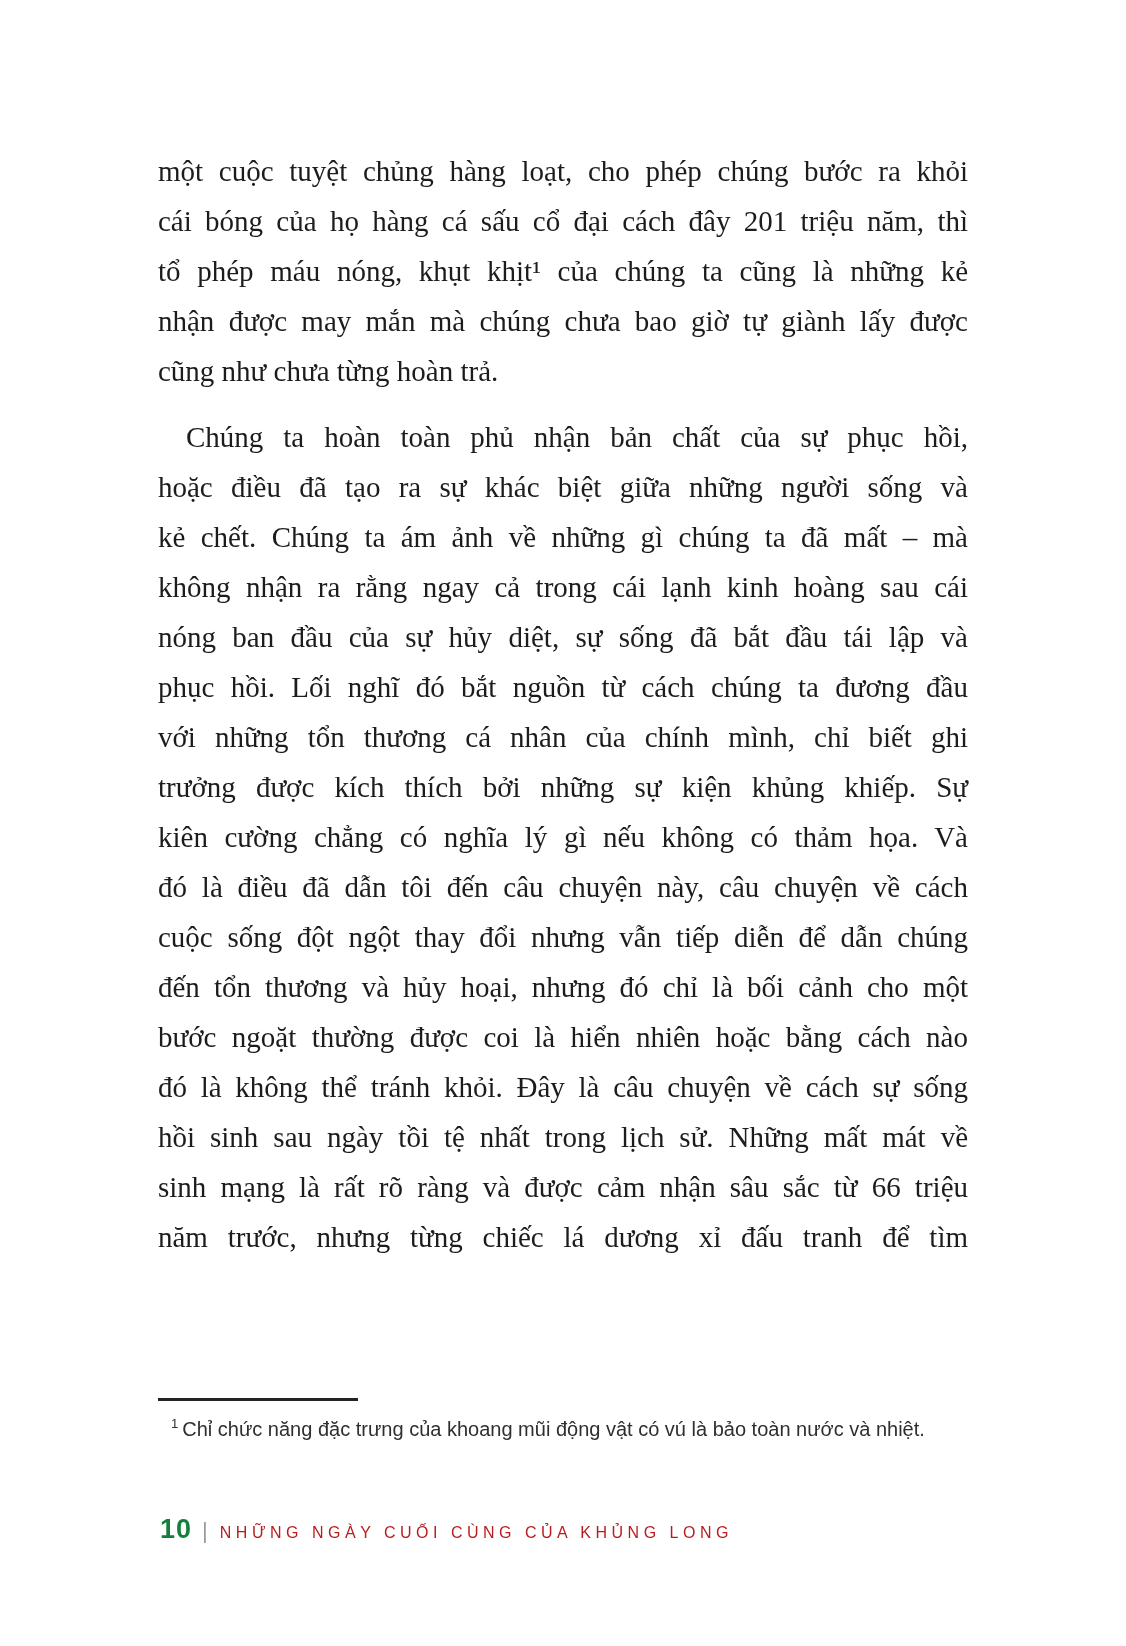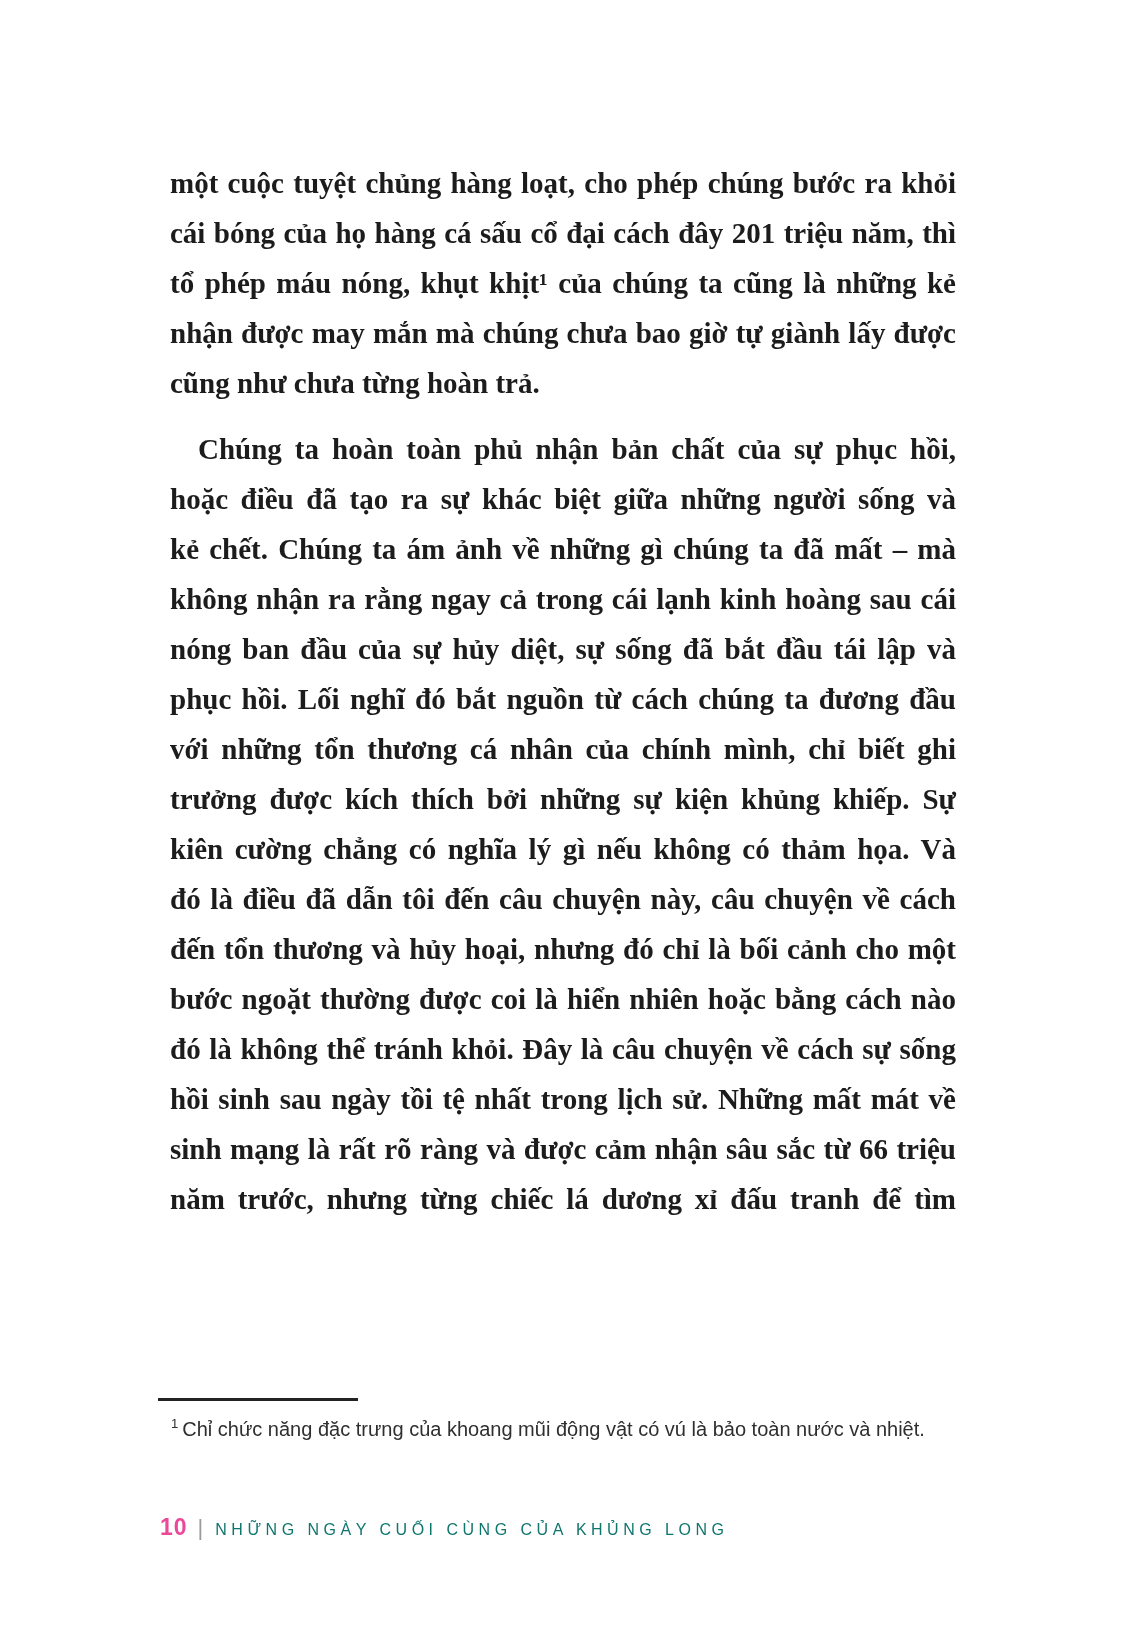--- a/index.html
+++ b/index.html
@@ -13,21 +13,21 @@
   }
   .content {
     position: absolute;
     left: 158px;
     top: 146px;
     width: 810px;
     color: #1c1c1c;
     font-size: 29px;
     line-height: 50px;
   }
-  .para { margin: 12px; font-weight: bold; }
+  .para { margin: 0; }
   .para + .para { margin-top: 16px; }
   .line {
     text-align: justify;
     text-align-last: justify;
   }
   .line.last-line {
     text-align: right;
     text-align-last: left;
   }
   .line.indent-line { text-indent: 28px; }
@@ -61,34 +61,34 @@
     position: absolute;
     left: 160px;
     top: 1514px;
     display: flex;
     align-items: baseline;
     font-family: "Liberation Sans", "DejaVu Sans", sans-serif;
     white-space: nowrap;
   }
   .footer .page-num {
     font-weight: bold;
-    font-size: 23px;
-    color: #ec4899;
+    font-size: 27px;
+    color: #15803d;
     letter-spacing: 1px;
   }
   .footer .separator {
     font-size: 22px;
     font-weight: 300;
     color: #9a9a9a;
     margin: 0 12px 0 10px;
   }
   .footer .book-title {
     font-size: 16px;
     letter-spacing: 4.5px;
-    color: #0f766e;
+    color: #b91c1c;
   }
 </style>
 </head>
 <body>
 
 <div class="page">
 
   <div class="content">
 
     <div class="para">
@@ -103,20 +103,21 @@
       <div class="line indent-line">Chúng ta hoàn toàn phủ nhận bản chất của sự phục hồi,</div>
       <div class="line">hoặc điều đã tạo ra sự khác biệt giữa những người sống và</div>
       <div class="line">kẻ chết. Chúng ta ám ảnh về những gì chúng ta đã mất – mà</div>
       <div class="line">không nhận ra rằng ngay cả trong cái lạnh kinh hoàng sau cái</div>
       <div class="line">nóng ban đầu của sự hủy diệt, sự sống đã bắt đầu tái lập và</div>
       <div class="line">phục hồi. Lối nghĩ đó bắt nguồn từ cách chúng ta đương đầu</div>
       <div class="line">với những tổn thương cá nhân của chính mình, chỉ biết ghi</div>
       <div class="line">trưởng được kích thích bởi những sự kiện khủng khiếp. Sự</div>
       <div class="line">kiên cường chẳng có nghĩa lý gì nếu không có thảm họa. Và</div>
       <div class="line">đó là điều đã dẫn tôi đến câu chuyện này, câu chuyện về cách</div>
+      <div class="line">cuộc sống đột ngột thay đổi nhưng vẫn tiếp diễn để dẫn chúng</div>
       <div class="line">đến tổn thương và hủy hoại, nhưng đó chỉ là bối cảnh cho một</div>
       <div class="line">bước ngoặt thường được coi là hiển nhiên hoặc bằng cách nào</div>
       <div class="line">đó là không thể tránh khỏi. Đây là câu chuyện về cách sự sống</div>
       <div class="line">hồi sinh sau ngày tồi tệ nhất trong lịch sử. Những mất mát về</div>
       <div class="line">sinh mạng là rất rõ ràng và được cảm nhận sâu sắc từ 66 triệu</div>
       <div class="line">năm trước, nhưng từng chiếc lá dương xỉ đấu tranh để tìm</div>
     </div>
 
   </div>
 

